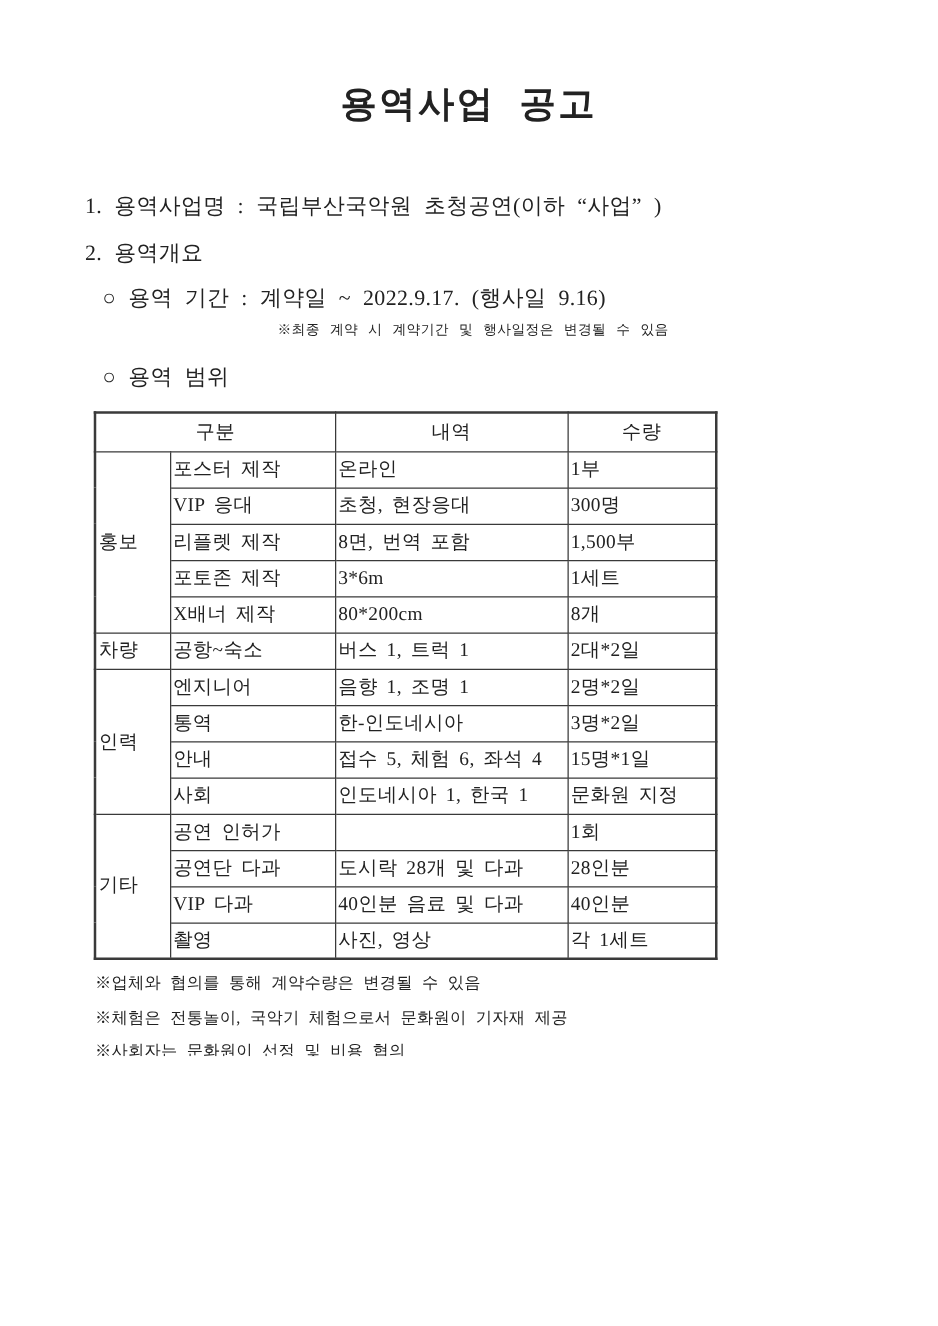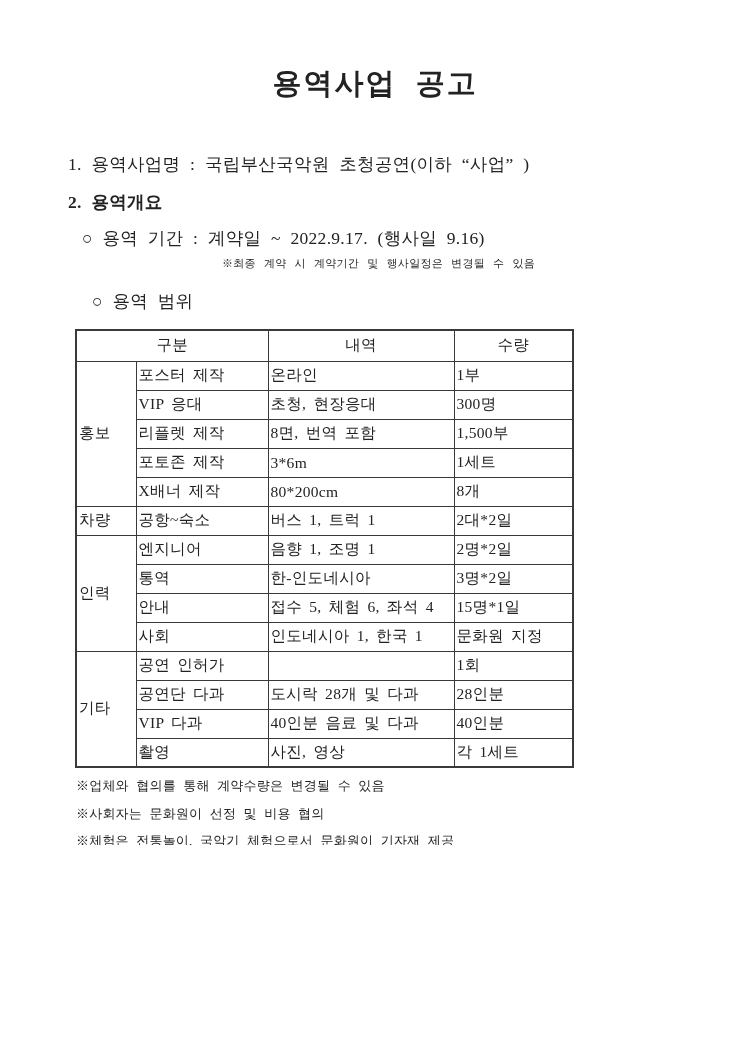--- a/index.html
+++ b/index.html
@@ -26,24 +26,24 @@
   }
   .body-line {
     position: absolute;
     font-size: 17.5px;
     word-spacing: 5px;
     white-space: nowrap;
     letter-spacing: 0.3px;
     text-align: right;
   }
   .line-item1 { left: 68px; top: 152px; }
-  .line-item2 { left: 68px; top: 190px; font-weight: bold; }
+  .line-item2 { left: 68px; top: 190px; }
   .line-period { left: 82px; top: 226px; }
   .line-note { left: 222px; top: 256px; font-size: 11px; }
-  .line-scope { left: 92px; top: 289px; }
+  .line-scope { left: 82px; top: 289px; }
   .scope-table {
     position: absolute;
     left: 75px;
     top: 329px;
     width: 497px;
     border-collapse: collapse;
     table-layout: fixed;
     font-size: 15.5px;
     border: 2px solid #3a3a3a;
   }
@@ -170,19 +170,19 @@
         <tr>
           <td>촬영</td>
           <td>사진, 영상</td>
           <td>각 1세트</td>
         </tr>
       </tbody>
   </table>
 
   <div class="footnotes">
     <div>※업체와 협의를 통해 계약수량은 변경될 수 있음</div>
+    <div>※체험은 전통놀이, 국악기 체험으로서 문화원이 기자재 제공</div>
     <div>※사회자는 문화원이 선정 및 비용 협의</div>
-    <div>※체험은 전통놀이, 국악기 체험으로서 문화원이 기자재 제공</div>
   </div>
 
   <div class="body-line line-section3">3. 응모자격 및 업체선정</div>
 
 </div>
 
 </body></html>

